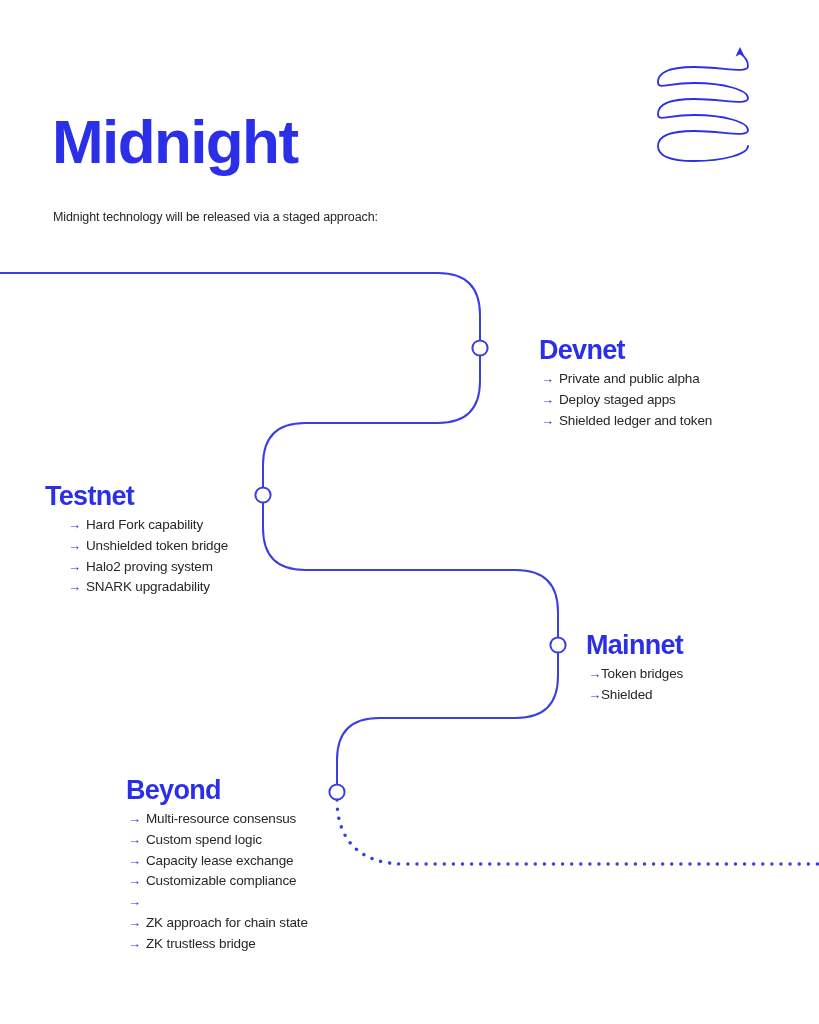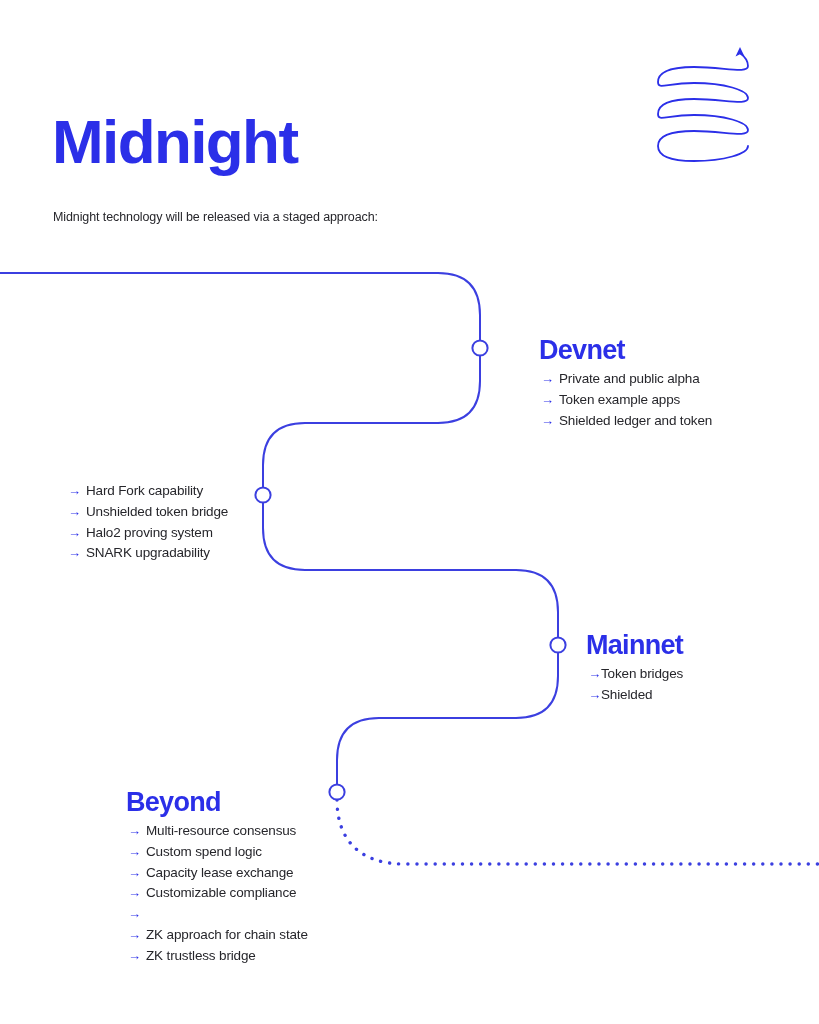--- a/index.html
+++ b/index.html
@@ -106,21 +106,21 @@
   
   #milestone-devnet  { left: 499px; top: 335px; margin-left: 40px; }
   #milestone-devnet .milestone-list li { padding-left: 2px; }
 
   #milestone-testnet { left: 45px; top: 481px; }
   #milestone-testnet .milestone-list li { padding-left: 23px; }
 
   #milestone-mainnet { left: 583px; top: 630px; text-align: right; }
   #milestone-mainnet .milestone-list li { padding-left: 0px; }
 
-  #milestone-beyond  { left: 126px; top: 775px; margin-top: 12px; }
+  #milestone-beyond  { left: 126px; top: 775px; }
   #milestone-beyond .milestone-list li { padding-left: 2px; }
 </style>
 </head>
 <body>
 
 <div id="page">
 
   <h1 id="page-title">Midnight</h1>
 
   <div id="subtitle">Midnight technology will be released via a staged approach:</div>
@@ -176,30 +176,31 @@
 
   <div class="milestone" id="milestone-devnet">
     <div class="milestone-title">Devnet</div>
     <ul class="milestone-list">
       <li>
         <span class="bullet-arrow">→</span>
         <span class="bullet-text">Private and public alpha</span>
       </li>
       <li>
         <span class="bullet-arrow">→</span>
-        <span class="bullet-text">Token example apps</span>
+        <span class="bullet-text">Deploy staged apps</span>
       </li>
       <li>
         <span class="bullet-arrow">→</span>
         <span class="bullet-text">Shielded ledger and token</span>
       </li>
     </ul>
   </div>
 
   <div class="milestone" id="milestone-testnet">
+    <div class="milestone-title">Testnet</div>
     <ul class="milestone-list">
       <li>
         <span class="bullet-arrow">→</span>
         <span class="bullet-text">Hard Fork capability</span>
       </li>
       <li>
         <span class="bullet-arrow">→</span>
         <span class="bullet-text">Unshielded token bridge</span>
       </li>
       <li>

